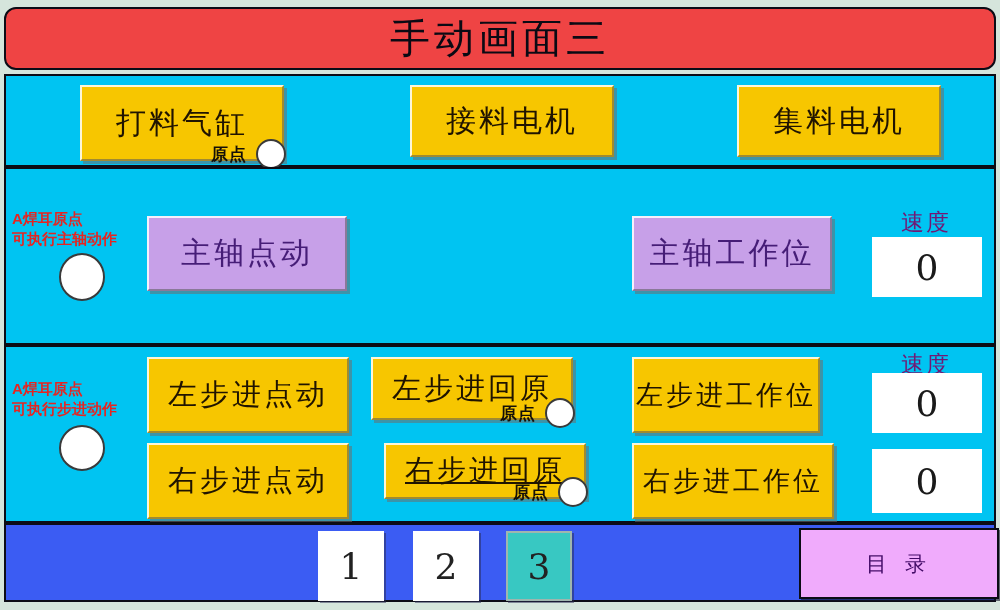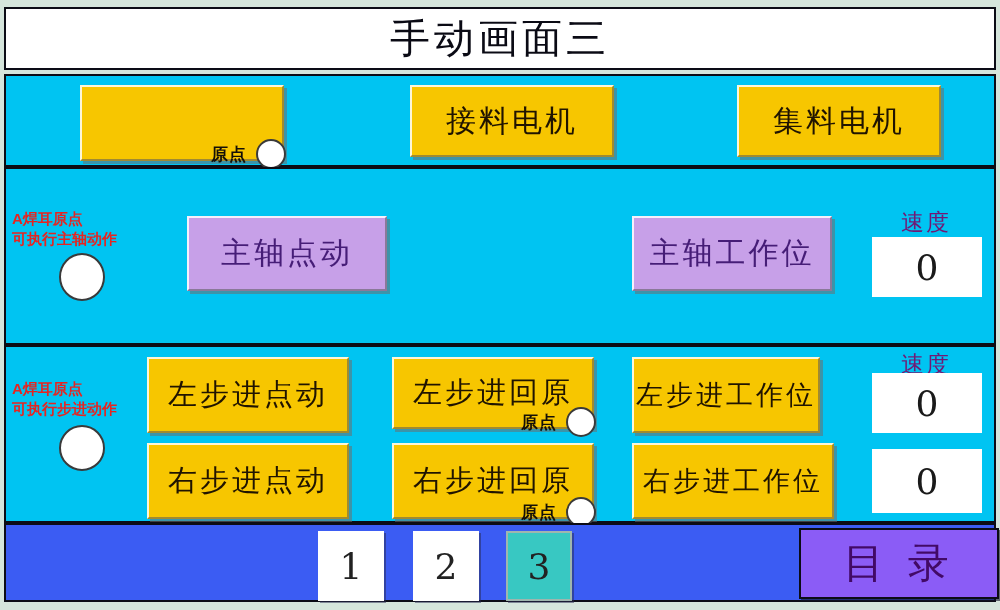--- a/index.html
+++ b/index.html
@@ -9,22 +9,22 @@
     background:#d5e5dc;
     font-family:"Liberation Sans", sans-serif;
     overflow:hidden;
   }
   .section {
     position:absolute; left:4px; width:992px;
     border:2px solid #0c0c16;
   }
   .title-bar {
     top:7px; height:63px;
-    background:#ffffff;
-    display:flex; align-items:center; justify-content:center;
+    background:#ef4444;
+    display:flex; align-items:center; justify-content:center;border-radius:12px;
   }
   .title-bar span {
     font-family:"DejaVu Serif", serif;
     font-size:40px; color:#0a0a14; letter-spacing:4px;
   }
   .cyan { background:#00c4f2; }
   .top-section { top:74px; height:93px; }
   .mid-section { top:167px; height:178px; }
   .low-section { top:345px; height:178px; }
   .bottom-bar  { top:523px; height:79px; background:#3b5cf3; }
@@ -78,56 +78,57 @@
     display:flex; align-items:center; justify-content:center;
     font-family:"DejaVu Serif", serif;
     font-size:36px; color:#222; cursor:pointer;
     box-shadow:2px 2px 0 rgba(40,40,80,0.5);
   }
   .page-btn.active {
     background:#38c8c2; border:2px solid #9fb6ae;
   }
   .menu-btn {
     position:absolute; left:793px; top:3px; width:200px; height:71px;
-    background:#8b5cf6; border:2px solid #0c0c16;
+    background:#f0abfc; border:2px solid #0c0c16;
     display:flex; align-items:center; justify-content:center;
-    font-size:41px; color:#420a66; letter-spacing:6px; cursor:pointer;
+    font-size:21px; color:#420a66; letter-spacing:6px; cursor:pointer;
     box-shadow:2px 2px 0 rgba(20,20,40,0.6);
   }
 </style>
 </head>
 <body>
 
 <div class="section title-bar">
   <span>手动画面三</span>
 </div>
 
 <div class="section cyan top-section">
   <div class="btn btn-orange" style="left:74px; top:9px; width:204px; height:76px;">
+    <span class="btn-label">打料气缸</span>
     <span class="origin-tag">
       <span class="origin-text">原点</span>
       <span class="lamp lamp-small"></span>
     </span>
   </div>
   <div class="btn btn-orange" style="left:404px; top:9px; width:204px; height:72px;">
     <span class="btn-label">接料电机</span>
   </div>
   <div class="btn btn-orange" style="left:731px; top:9px; width:204px; height:72px;">
     <span class="btn-label">集料电机</span>
   </div>
 </div>
 
 <div class="section cyan mid-section">
   <div class="status-block" style="top:40px;">
     <div>A焊耳原点</div>
     <div>可执行主轴动作</div>
   </div>
   <div class="lamp status-lamp" style="top:84px;"></div>
 
-  <div class="btn btn-purple" style="left:141px; top:47px; width:200px; height:75px;margin-left:40px;">
+  <div class="btn btn-purple" style="left:141px; top:47px; width:200px; height:75px;">
     <span class="btn-label">主轴点动</span>
   </div>
   <div class="btn btn-purple" style="left:626px; top:47px; width:200px; height:75px;">
     <span class="btn-label">主轴工作位</span>
   </div>
 
   <div class="speed-label" style="top:38px;">速度</div>
   <div class="value-box" style="top:68px; height:60px;">
     <span>0</span>
   </div>
@@ -136,35 +137,35 @@
 <div class="section cyan low-section">
   <div class="status-block" style="top:32px;">
     <div>A焊耳原点</div>
     <div>可执行步进动作</div>
   </div>
   <div class="lamp status-lamp" style="top:78px; height:46px;"></div>
 
   <div class="btn btn-orange" style="left:141px; top:10px; width:202px; height:76px;">
     <span class="btn-label" style="font-size:29px;">左步进点动</span>
   </div>
-  <div class="btn btn-orange" style="left:386px; top:10px; width:202px; height:72px;justify-content:center;">
+  <div class="btn btn-orange" style="left:365px; top:10px; width:202px; height:63px;justify-content:center;">
     <span class="btn-label" style="font-size:29px;">左步进回原</span>
     <span class="origin-tag">
       <span class="origin-text">原点</span>
       <span class="lamp lamp-small"></span>
     </span>
   </div>
   <div class="btn btn-orange" style="left:626px; top:10px; width:188px; height:76px;">
     <span class="btn-label" style="font-size:27px;">左步进工作位</span>
   </div>
 
   <div class="btn btn-orange" style="left:141px; top:96px; width:202px; height:76px;">
     <span class="btn-label" style="font-size:29px;">右步进点动</span>
   </div>
-  <div class="btn btn-orange" style="left:386px; top:96px; width:202px; height:76px;">
+  <div class="btn btn-orange" style="left:378px; top:96px; width:202px; height:56px;text-decoration:underline;">
     <span class="btn-label" style="font-size:29px;">右步进回原</span>
     <span class="origin-tag">
       <span class="origin-text">原点</span>
       <span class="lamp lamp-small"></span>
     </span>
   </div>
   <div class="btn btn-orange" style="left:626px; top:96px; width:202px; height:76px;">
     <span class="btn-label" style="font-size:27px;">右步进工作位</span>
   </div>
 

